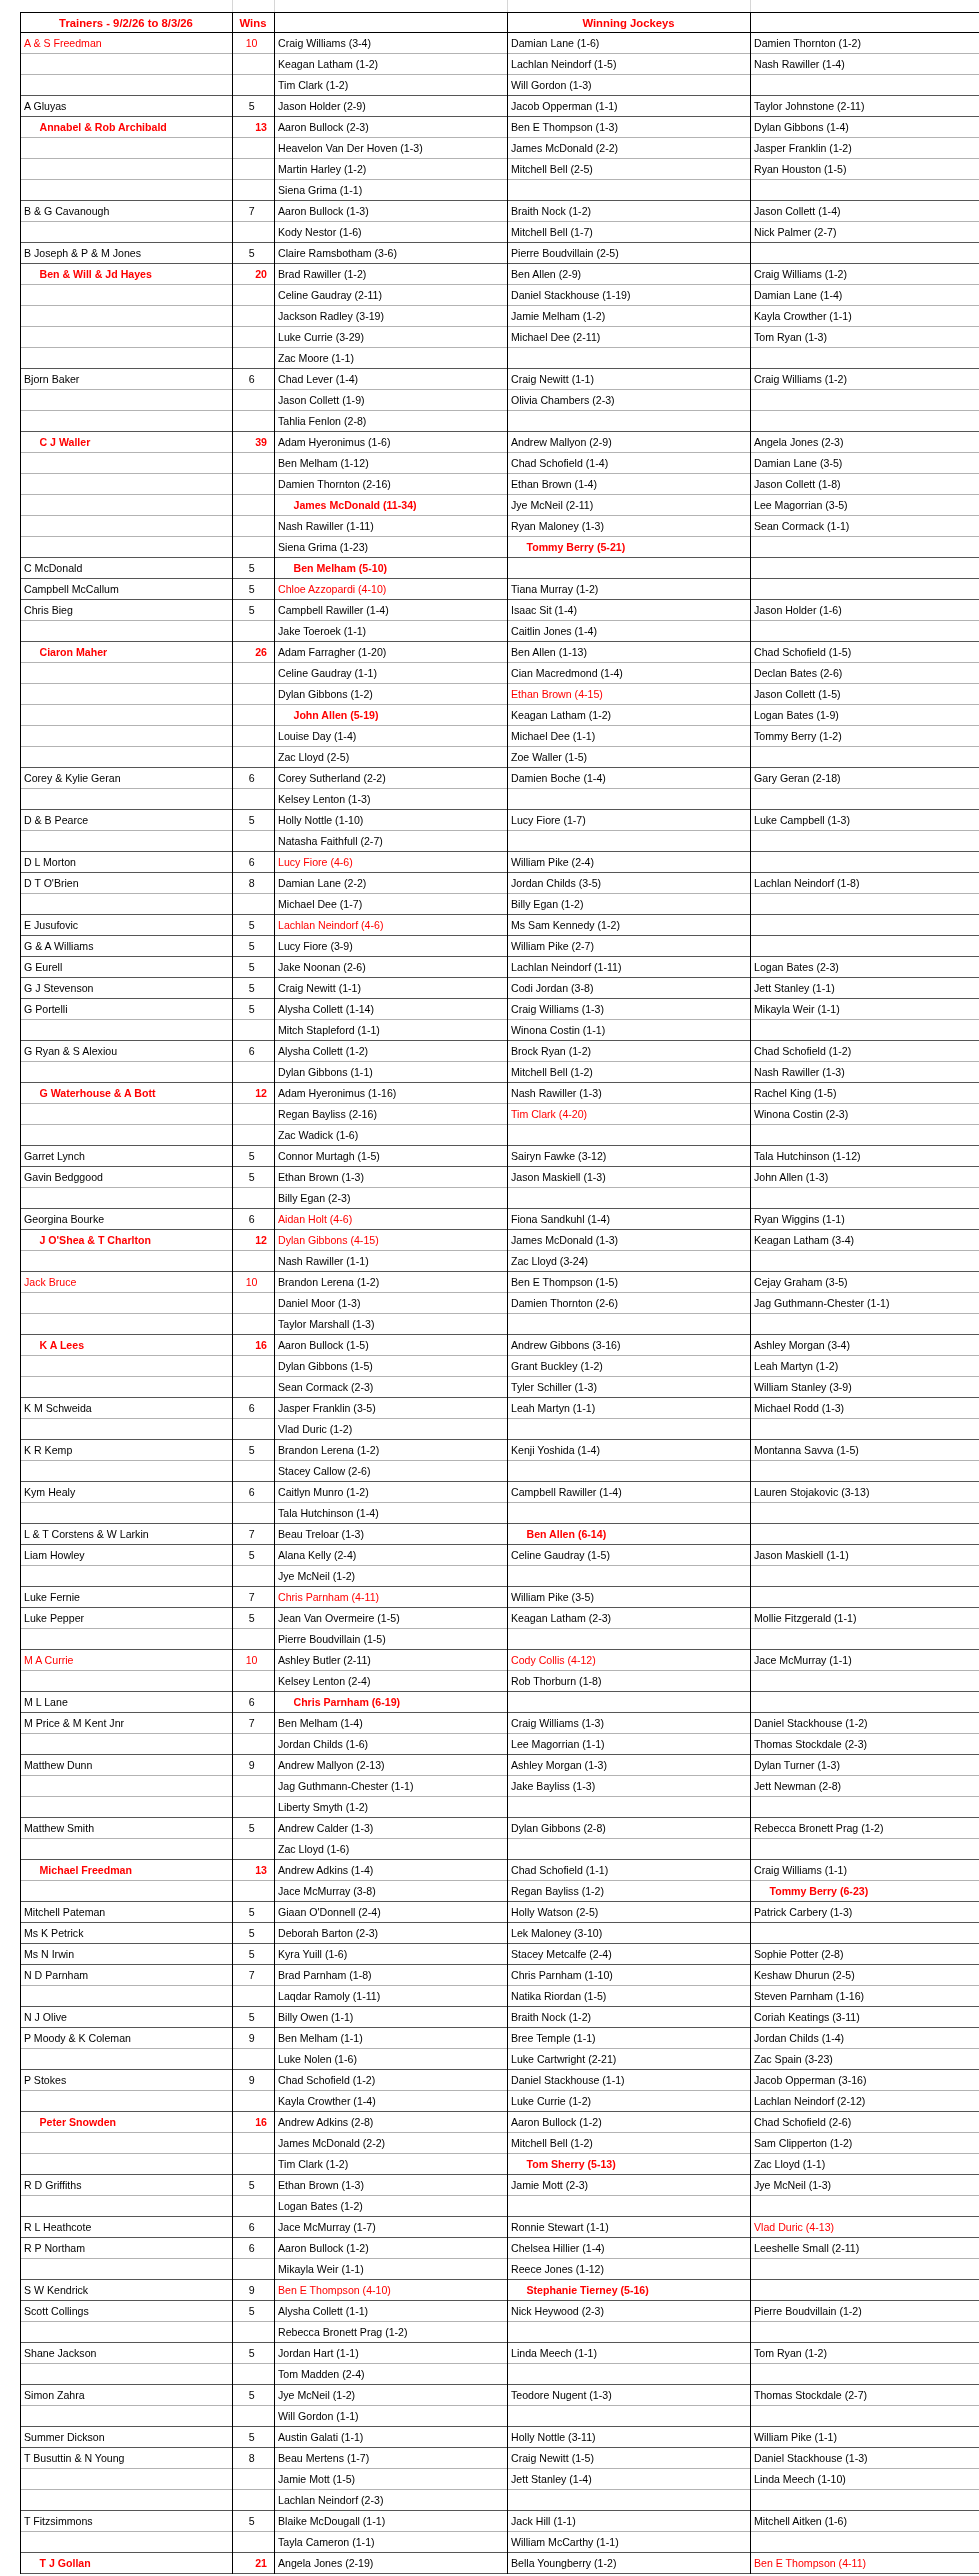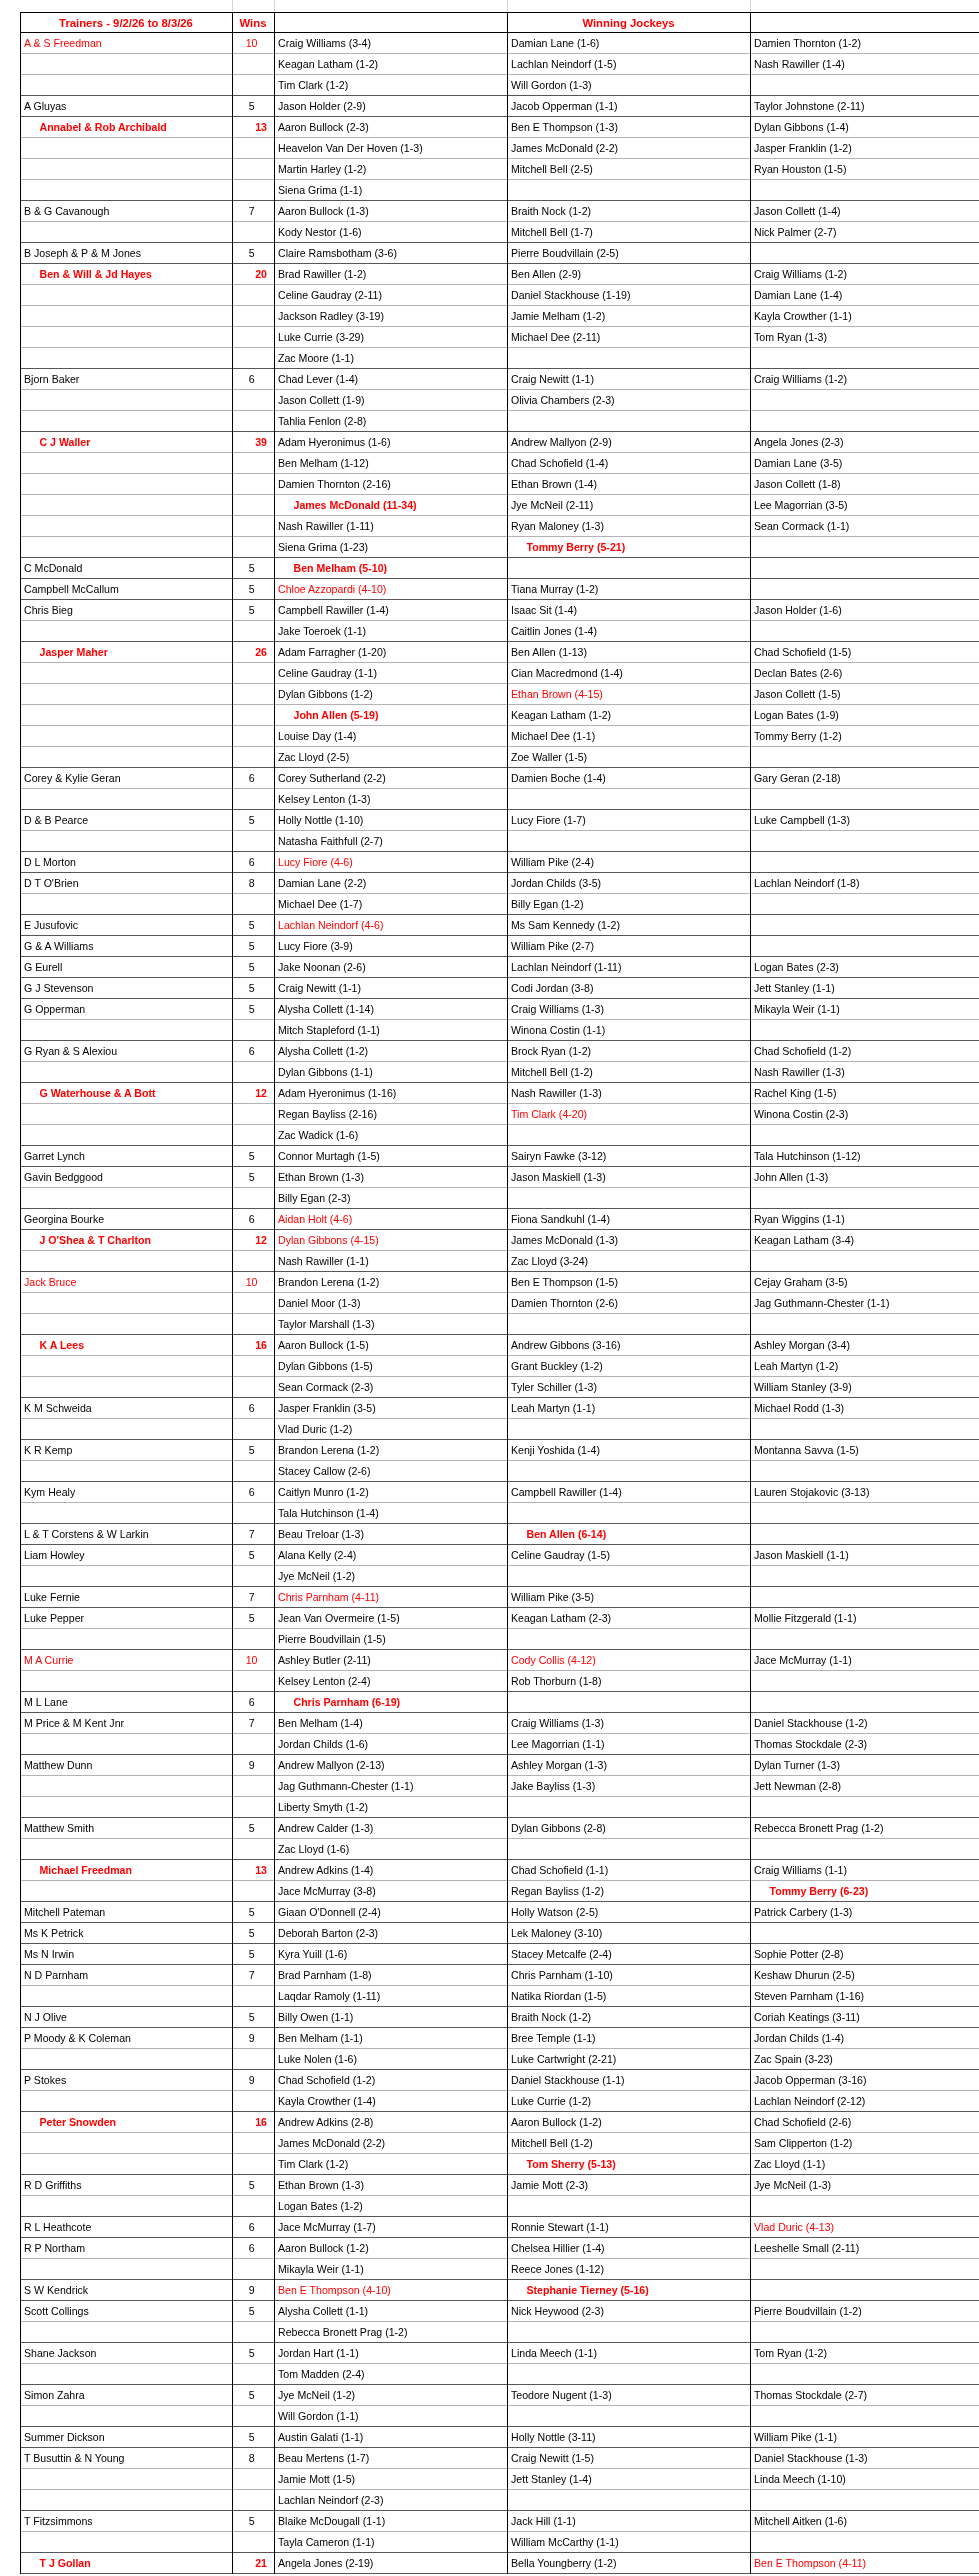--- a/index.html
+++ b/index.html
@@ -244,21 +244,21 @@
           <td class="c5">Jason Holder (1-6)</td>
         </tr>
         <tr class="">
           <td class="c1"></td>
           <td class="c2"></td>
           <td class="c3">Jake Toeroek (1-1)</td>
           <td class="c4">Caitlin Jones (1-4)</td>
           <td class="c5"></td>
         </tr>
         <tr class="group">
-          <td class="c1 redbold">Jasper Maher</td>
+          <td class="c1 redbold">Ciaron Maher</td>
           <td class="c2 redbold">26</td>
           <td class="c3">Adam Farragher (1-20)</td>
           <td class="c4">Ben Allen (1-13)</td>
           <td class="c5">Chad Schofield (1-5)</td>
         </tr>
         <tr class="">
           <td class="c1"></td>
           <td class="c2"></td>
           <td class="c3">Celine Gaudray (1-1)</td>
           <td class="c4">Cian Macredmond (1-4)</td>
@@ -363,21 +363,21 @@
           <td class="c5">Logan Bates (2-3)</td>
         </tr>
         <tr class="group">
           <td class="c1">G J Stevenson</td>
           <td class="c2">5</td>
           <td class="c3">Craig Newitt (1-1)</td>
           <td class="c4">Codi Jordan (3-8)</td>
           <td class="c5">Jett Stanley (1-1)</td>
         </tr>
         <tr class="group">
-          <td class="c1">G Opperman</td>
+          <td class="c1">G Portelli</td>
           <td class="c2">5</td>
           <td class="c3">Alysha Collett (1-14)</td>
           <td class="c4">Craig Williams (1-3)</td>
           <td class="c5">Mikayla Weir (1-1)</td>
         </tr>
         <tr class="">
           <td class="c1"></td>
           <td class="c2"></td>
           <td class="c3">Mitch Stapleford (1-1)</td>
           <td class="c4">Winona Costin (1-1)</td>

